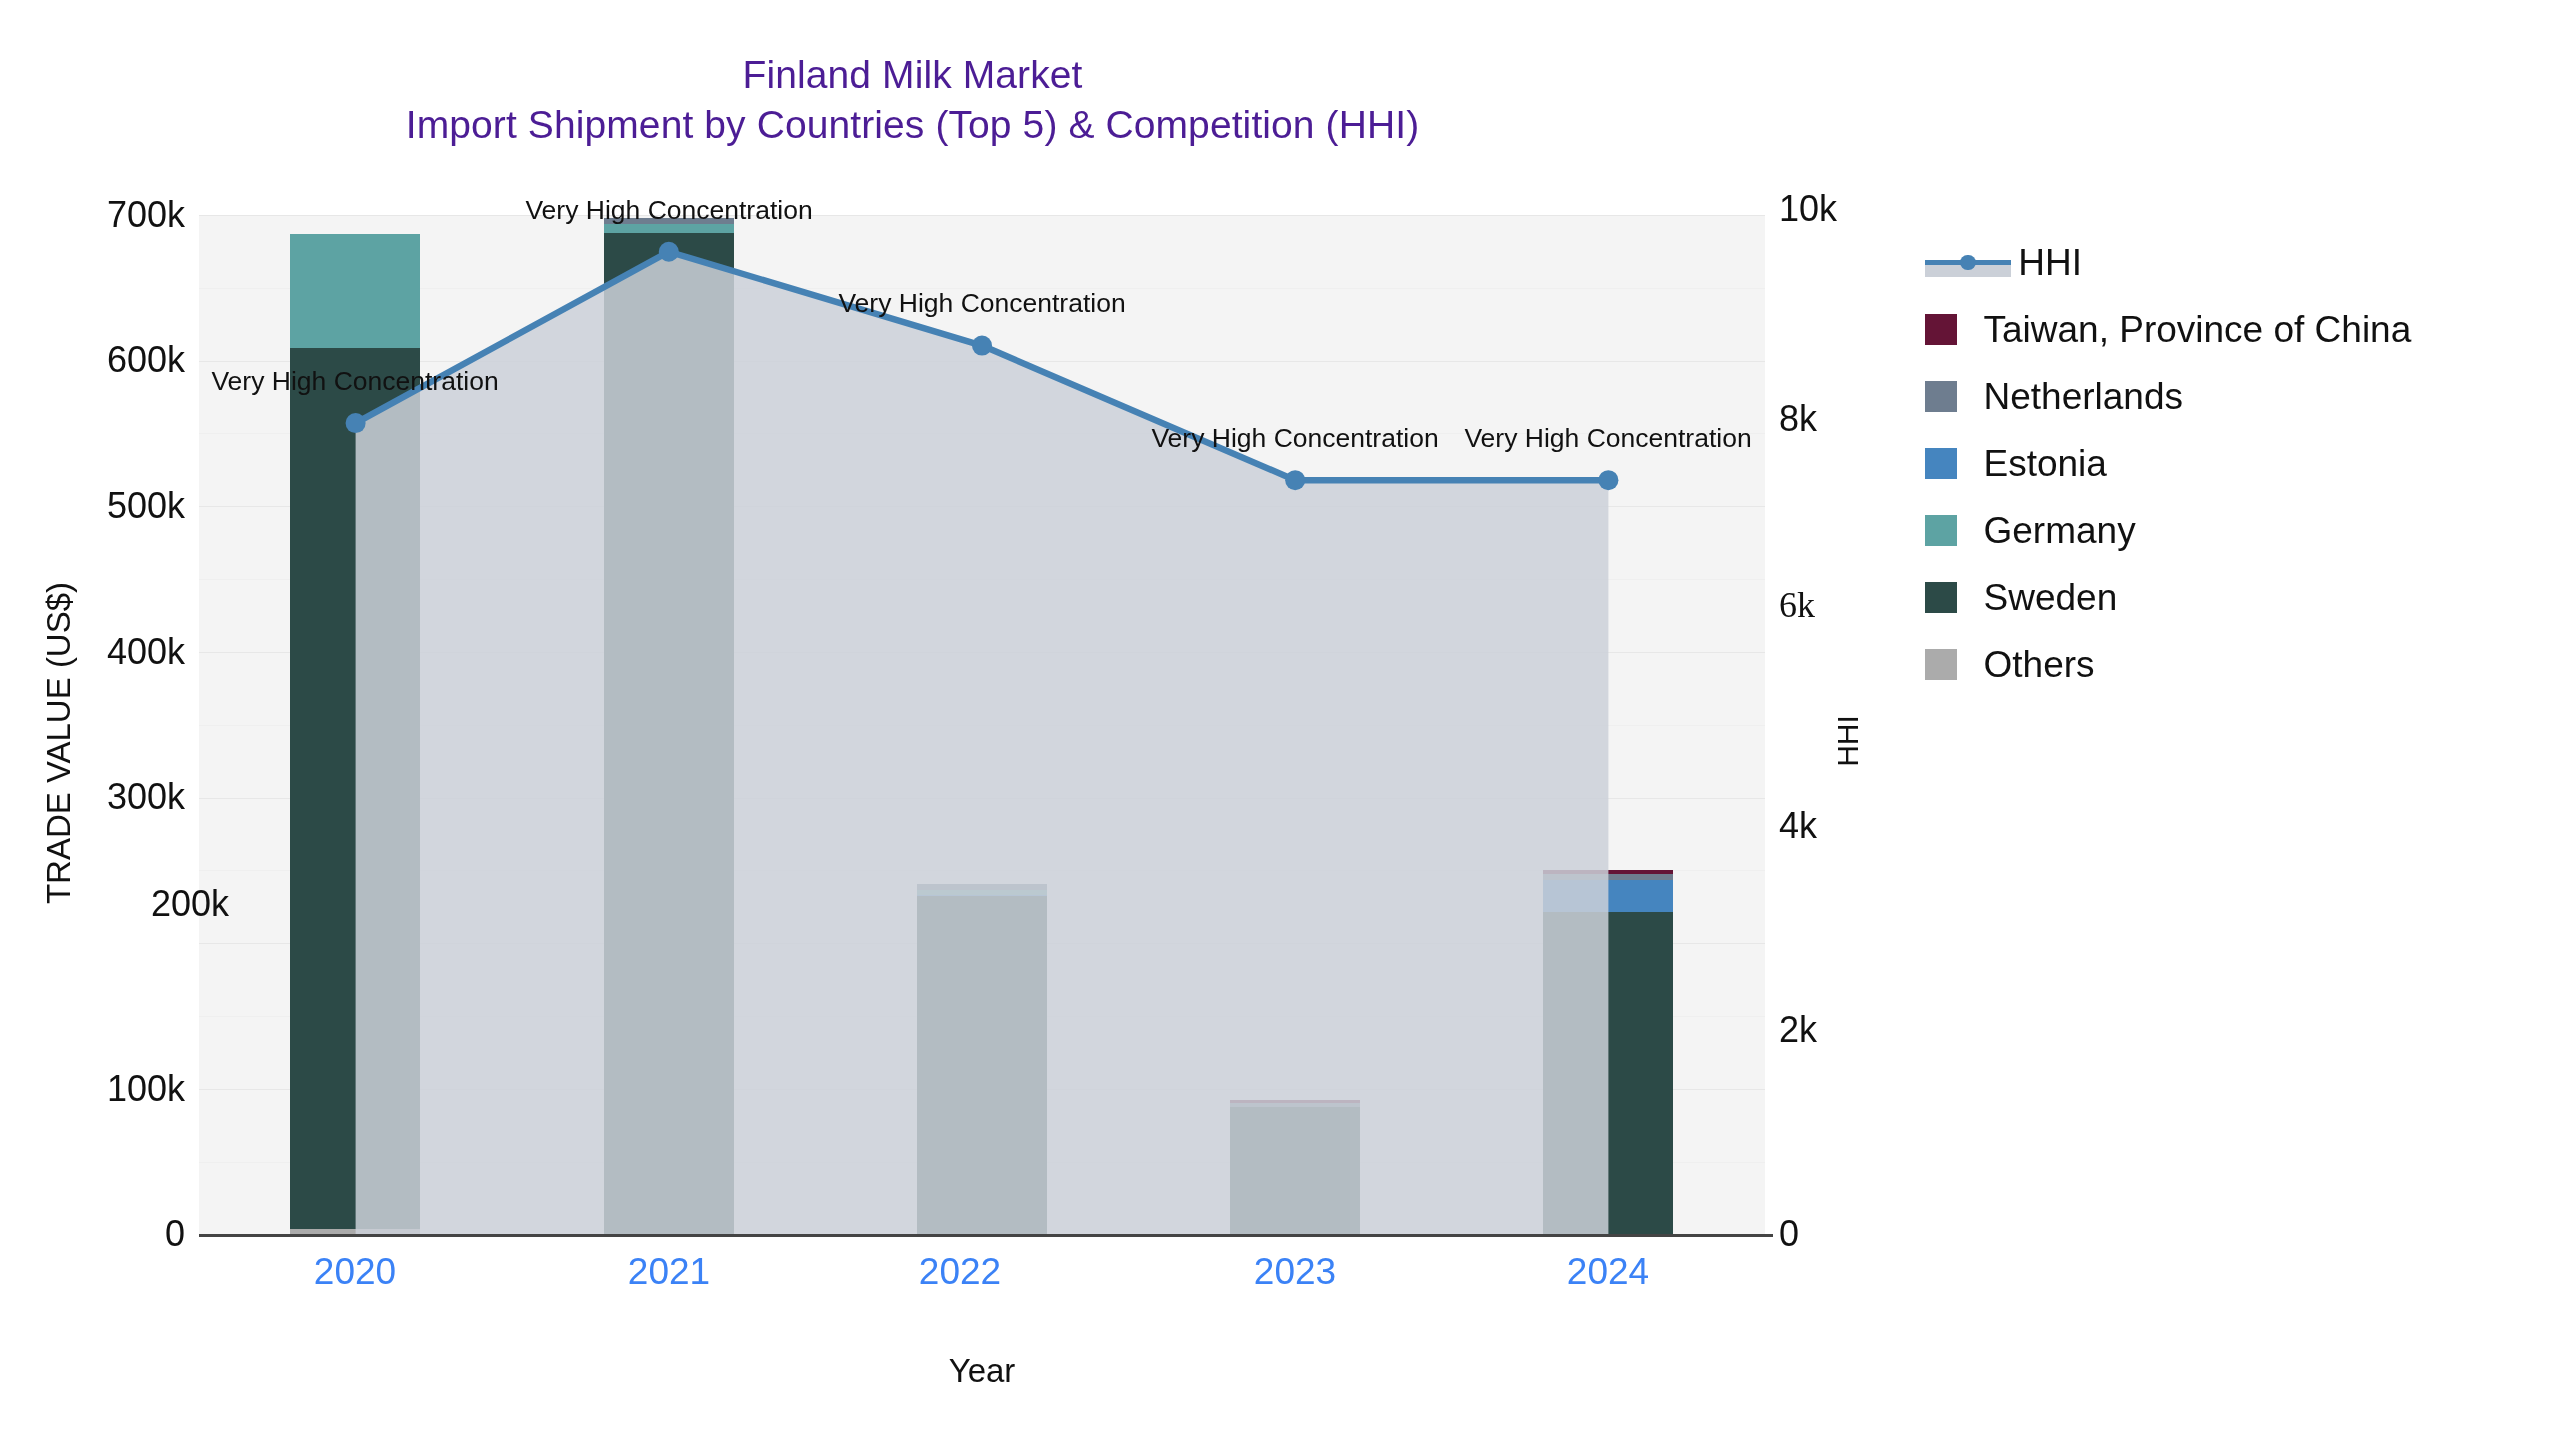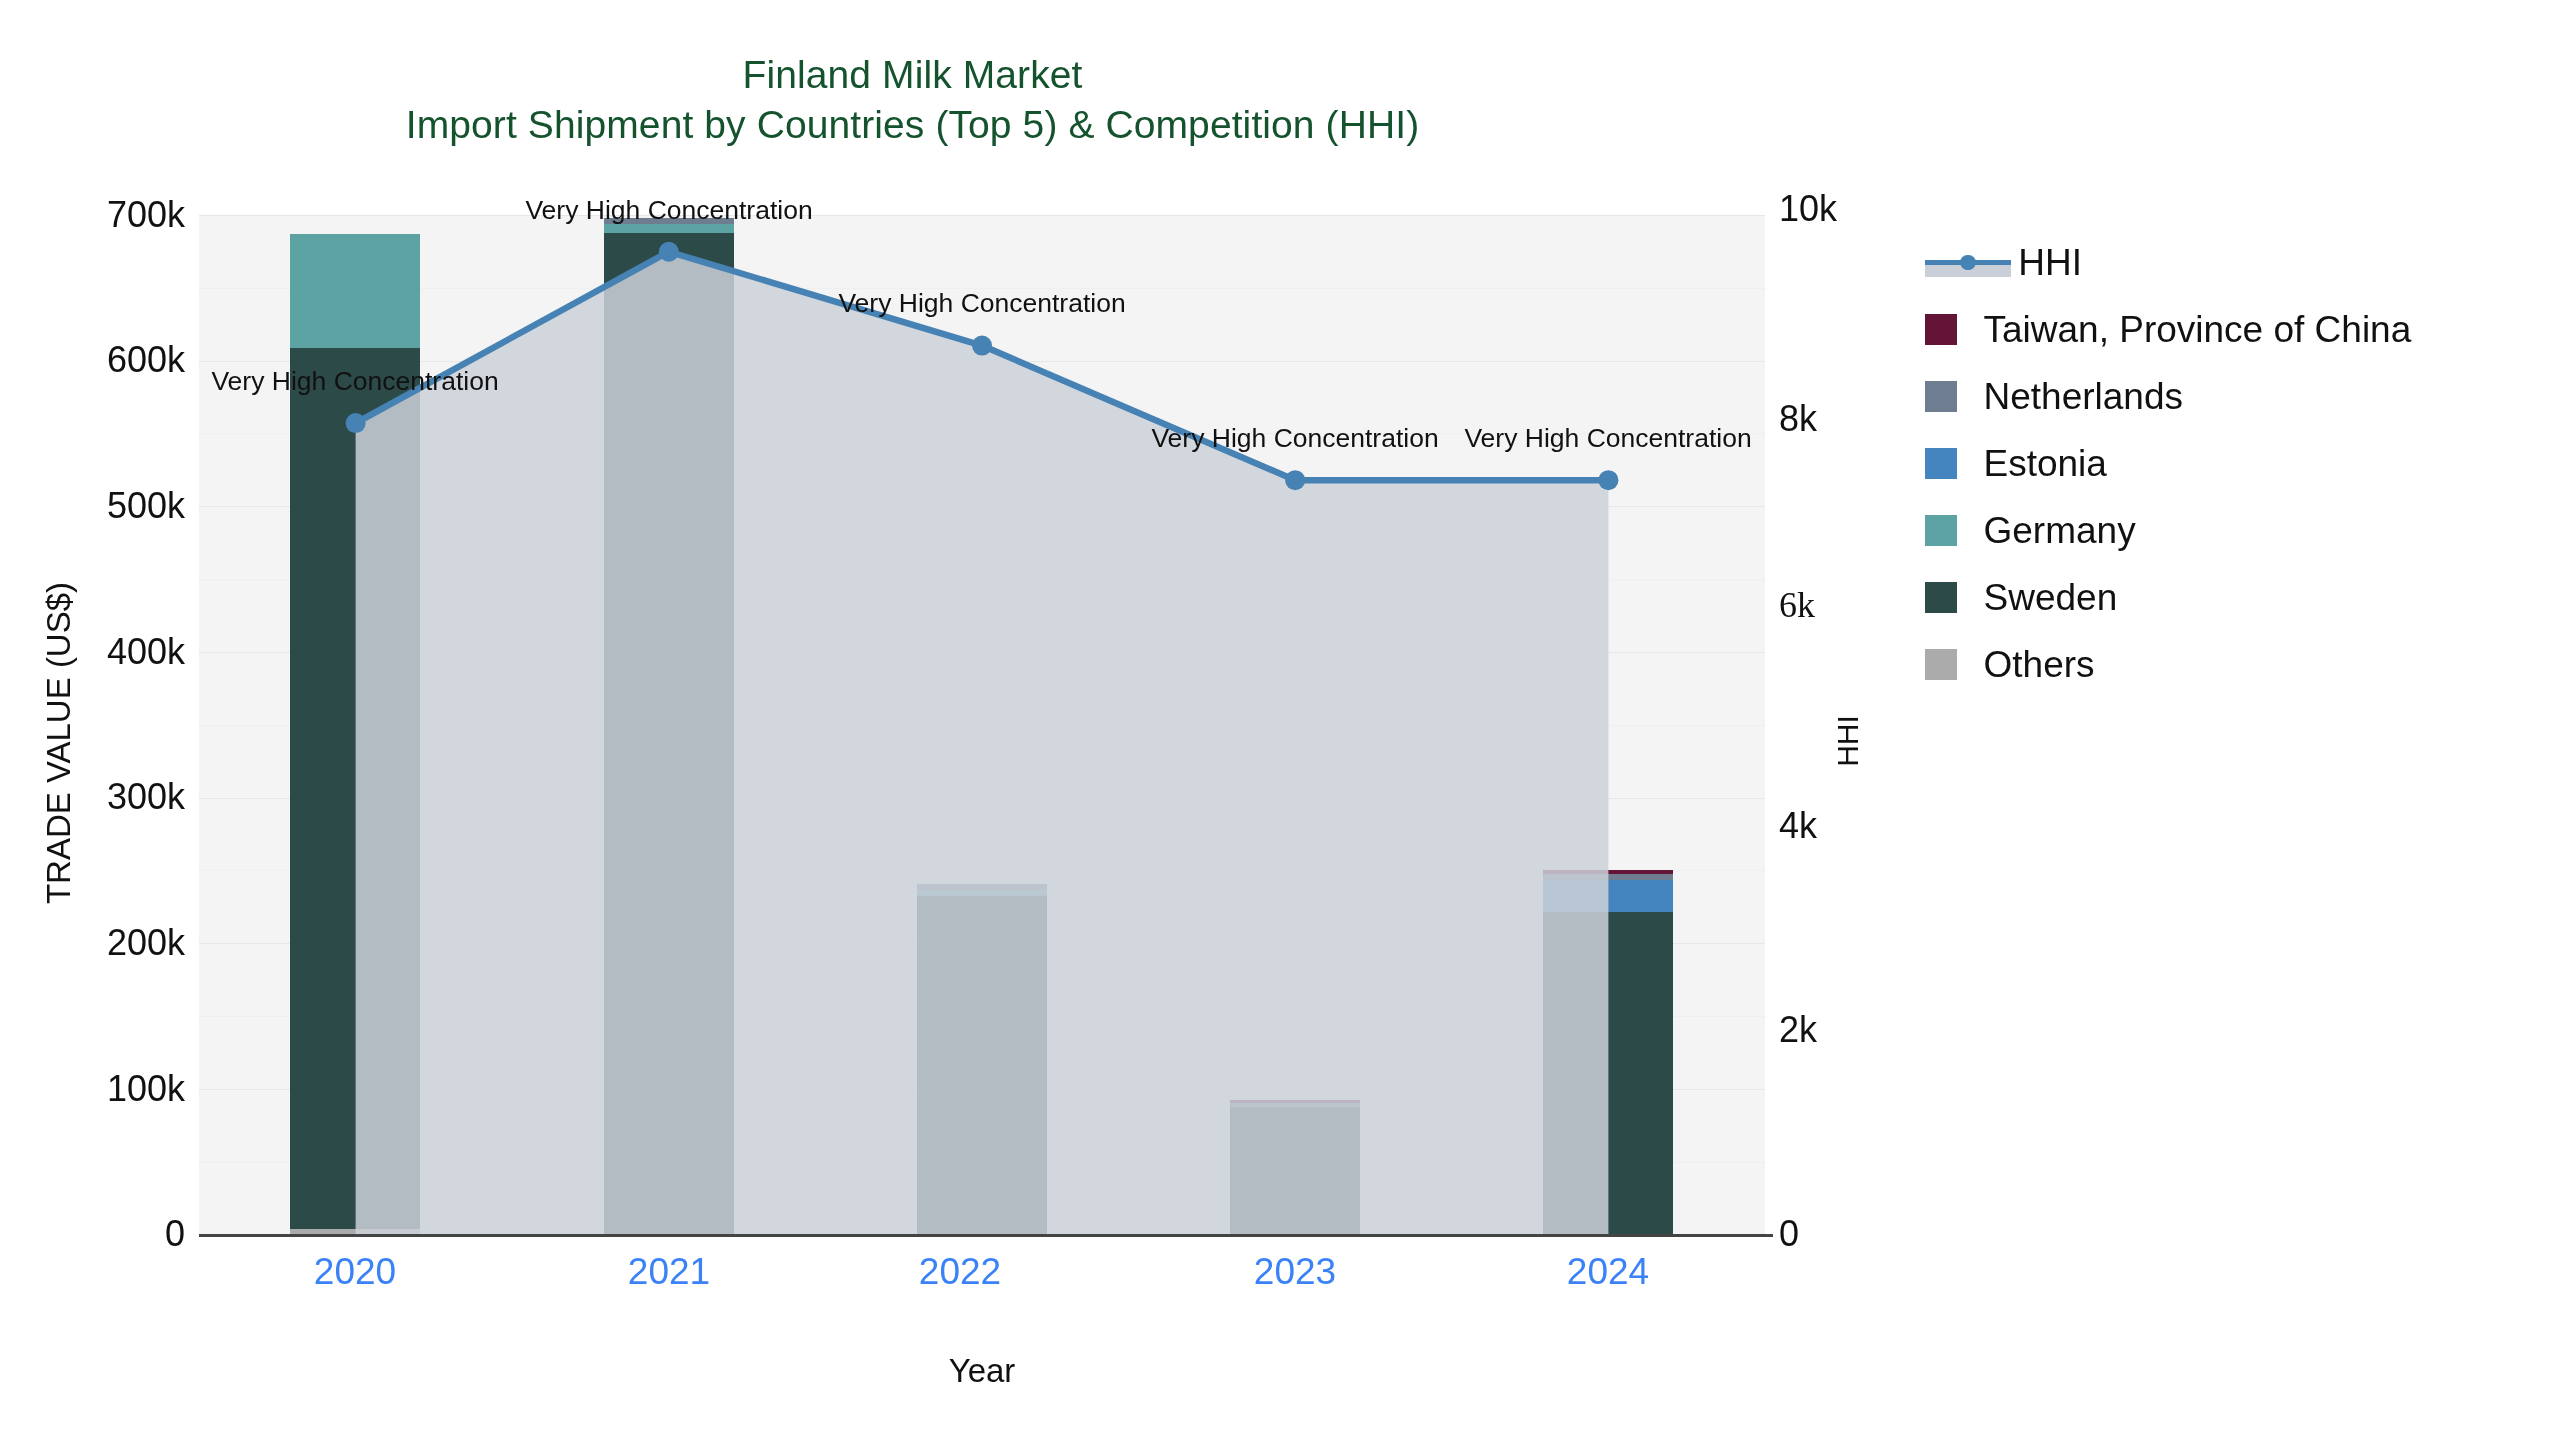--- a/index.html
+++ b/index.html
@@ -28,21 +28,21 @@
     left: 0;
     top: 50px;
     width: 1825px;
     text-align: center;
     line-height: 1.28;
   }
   #title-block .title-line {
     display: block;
     font-size: 39px;
     font-weight: 400;
-    color: #14532d;
+    color: #4c1d95;
     letter-spacing: 0.1px;
   }
 
   
   #plot-area {
     position: absolute;
     left: 199px;
     top: 215px;
     width: 1566px;
     height: 1020px;
@@ -310,21 +310,21 @@
           </g>
       </svg>
     </div>
   </div>
 
   <div id="axis-bottom"></div>
 
   <div id="yticks-left">
       <div class="ytick-left-wrap" style="top: 1234px; padding-right: 17px;">0</div>
       <div class="ytick-left-wrap" style="top: 1089px; padding-right: 17px;">100k</div>
-      <div class="ytick-left-wrap" style="top: 943px; padding-right: 17px;">200k</div>
+      <div class="ytick-left-wrap" style="top: 904px; padding-right: 17px; margin-left: 44px;">200k</div>
       <div class="ytick-left-wrap" style="top: 797px; padding-right: 17px;">300k</div>
       <div class="ytick-left-wrap" style="top: 652px; padding-right: 17px;">400k</div>
       <div class="ytick-left-wrap" style="top: 506px; padding-right: 17px;">500k</div>
       <div class="ytick-left-wrap" style="top: 360px; padding-right: 17px;">600k</div>
       <div class="ytick-left-wrap" style="top: 215px; padding-right: 17px;">700k</div>
     </div>
   <div id="yticks-right">
       <div class="ytick-right-wrap" style="top: 1234px;">0</div>
       <div class="ytick-right-wrap" style="top: 1030px;">2k</div>
       <div class="ytick-right-wrap" style="top: 826px;">4k</div>

